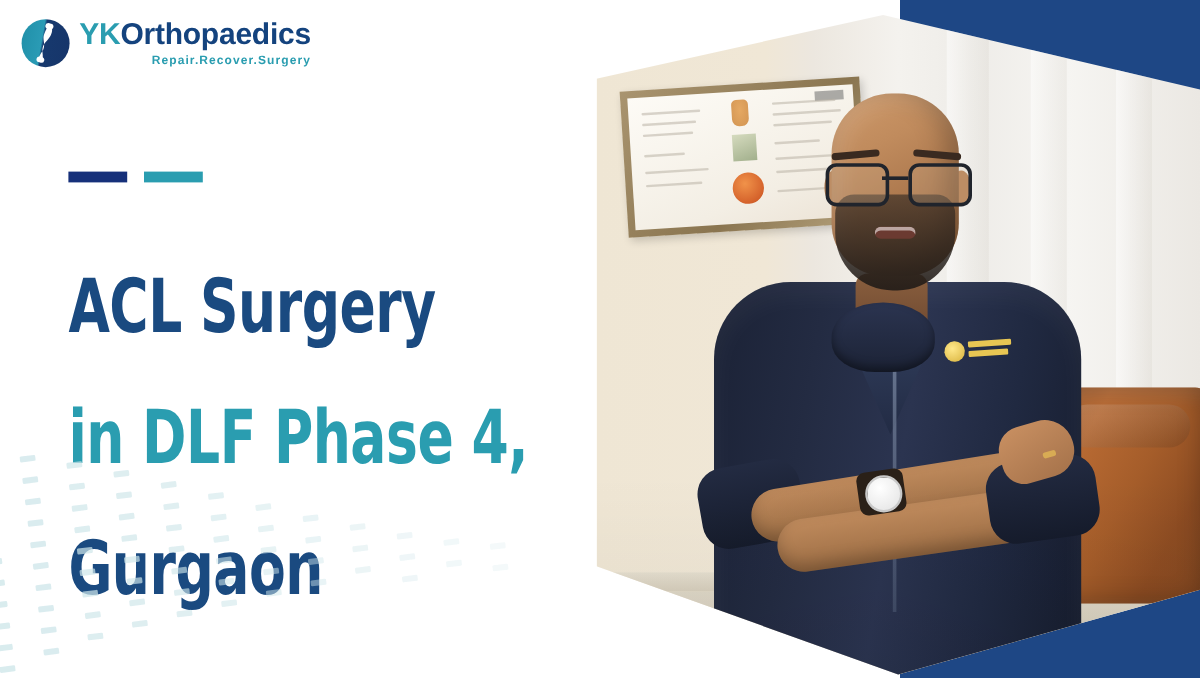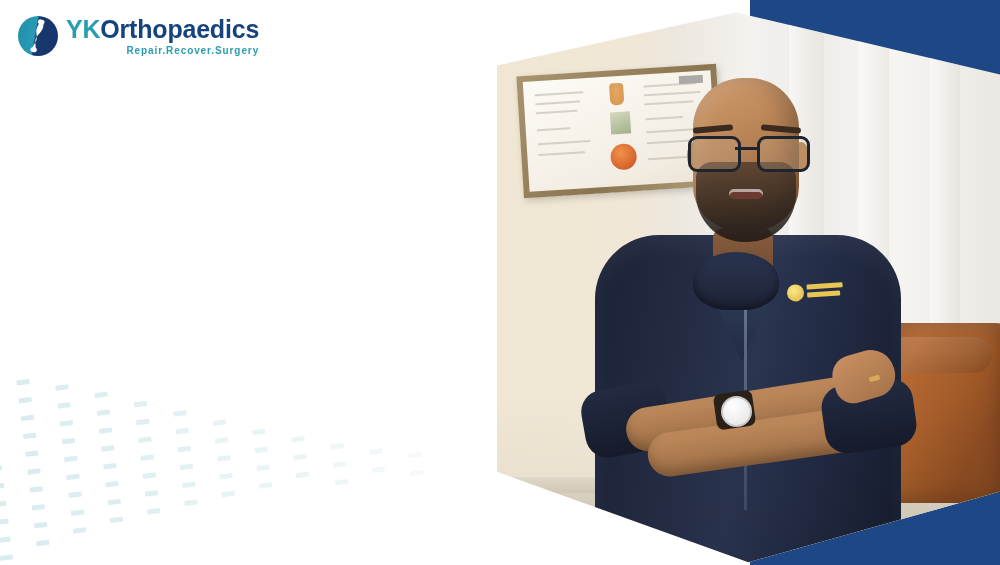--- a/index.html
+++ b/index.html
@@ -368,20 +368,32 @@
           <ellipse cx="5.6" cy="31.4" rx="3.3" ry="2.5" fill="#ffffff"></ellipse>
         </svg>
       </div>
     </div>
     <div class="logo-text-wrap">
       <div class="logo-word"><span class="yk">YK</span><span class="ortho">Orthopaedics</span></div>
       <div class="logo-tagline">Repair.Recover.Surgery</div>
     </div>
   </div>
 
+  <div class="headline-block">
+    <div class="accent-bars">
+      <div class="accent-bar navy"></div>
+      <div class="accent-bar teal"></div>
+    </div>
+    <h1 class="headline">
+      <span class="l-navy">ACL Surgery</span>
+      <span class="l-teal">in DLF Phase 4,</span>
+      <span class="l-navy">Gurgaon</span>
+    </h1>
+
+  </div>
 
   <div class="dash-pattern">
     <svg viewBox="0 0 560 230" preserveAspectRatio="none">
       <defs>
         <g id="dashrow">
           <rect width="13" height="5" rx="1"></rect>
         </g>
       </defs>
       <g fill="#cfe6ea" opacity="0.85">
 

